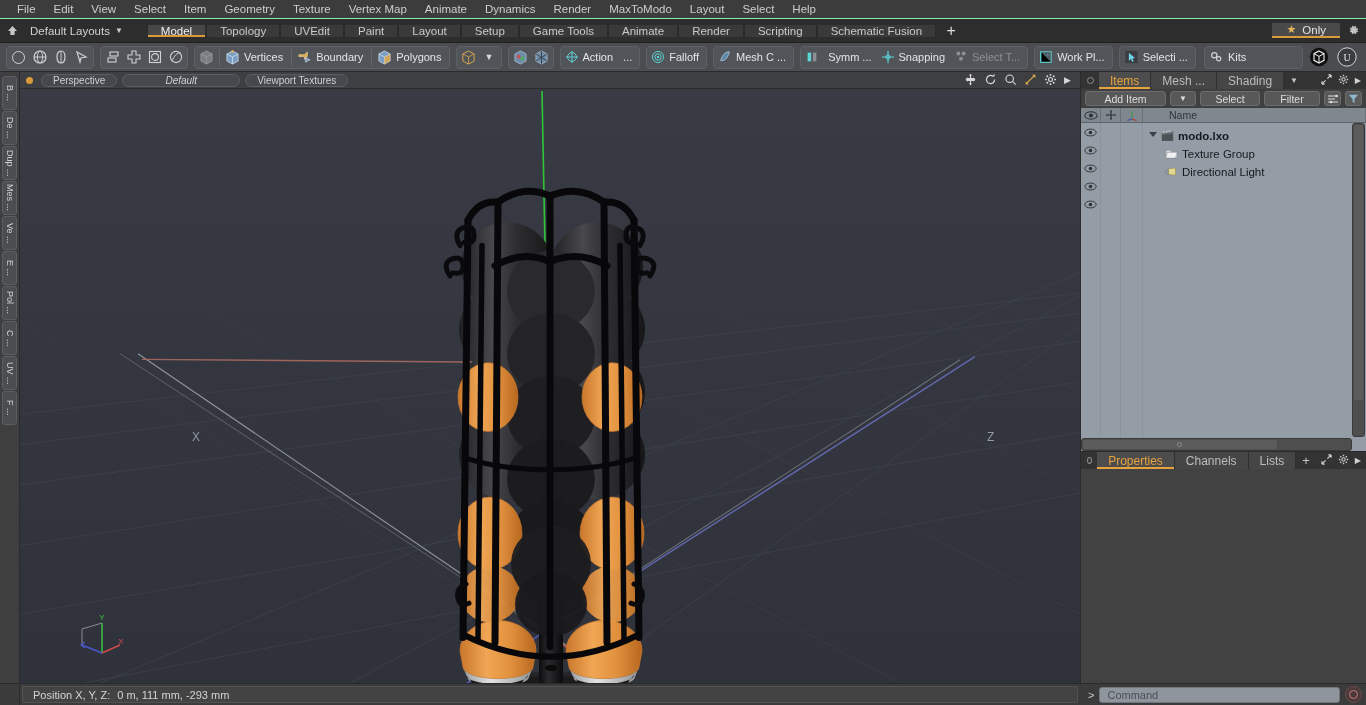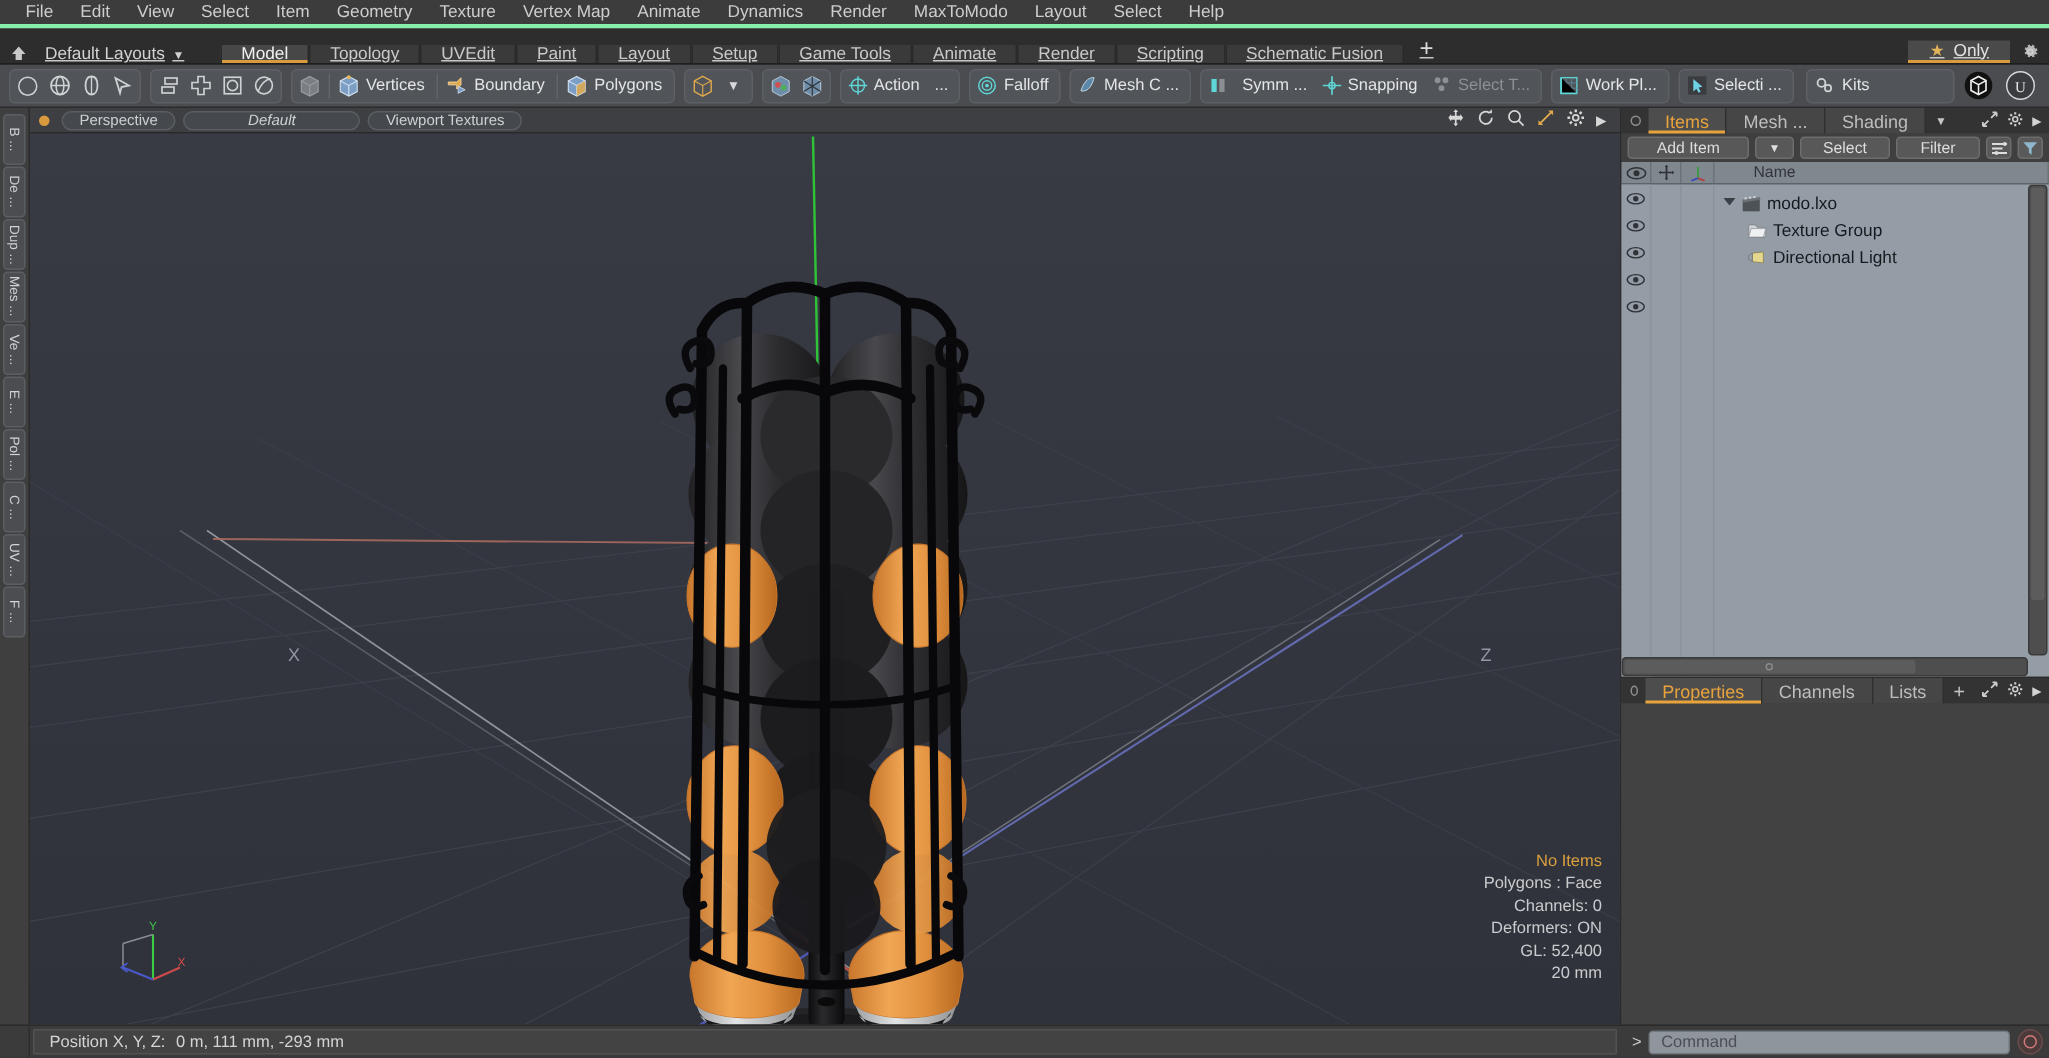--- a/index.html
+++ b/index.html
@@ -8,30 +8,30 @@
     width:1366px; height:705px; overflow:hidden;
     font-family:"Liberation Sans", sans-serif;
     font-size:11px; color:#c8c8c8;
     -webkit-font-smoothing:antialiased;
   }
   .app{ position:relative; width:1366px; height:705px; background:#3d3d3d; display:flex; flex-direction:column; }
 
   
   .menubar{
     height:19px; background:#3c3c3c; display:flex; align-items:center;
-    padding-left:8px; flex:0 0 19px; border-bottom:3px solid #86efac;
+    padding-left:8px; flex:0 0 19px; border-bottom:1px solid #86efac;
   }
   .menubar .mi{
     padding:2px 9px; font-size:11.5px; color:#cdcdcd; cursor:default; white-space:nowrap;
   }
 
   
   .layoutbar{
-    height:24px; background:#2d2d2d; display:flex; align-items:flex-end;
-    flex:0 0 24px; border-bottom:1px solid #1f1f1f; position:relative;text-decoration:underline;
+    height:24px; background:#2d2d2d; display:flex; align-items:center;
+    flex:0 0 24px; border-bottom:1px solid #1f1f1f; position:relative;
   }
   .lb-home{
     width:24px; display:flex; align-items:center; justify-content:center; color:#bfbfbf;
   }
   .lb-layouts{
     display:flex; align-items:center; padding:0 10px 0 6px; font-size:11.5px; color:#d2d2d2;
     white-space:nowrap;
   }
   .lb-caret{ margin-left:5px; font-size:8px; color:#cfcfcf; }
   .lb-tabs{ display:flex; align-items:stretch; margin-left:14px; }
@@ -163,21 +163,21 @@
   .lh-name{ flex:1 1 auto; justify-content:flex-start; padding-left:26px; color:#32363a; }
 
   .listbody{ flex:1 1 auto; background:#949da5; position:relative; overflow:hidden; display:flex; }
   .lb-gutter{ width:20px; background:#949da5; border-right:1px solid #8a939b; flex:0 0 20px; }
   .lb-gut2{ width:20px; border-right:1px solid #8a939b; flex:0 0 20px; }
   .lb-gut3{ width:22px; border-right:1px solid #8a939b; flex:0 0 22px; }
   .lb-main{ flex:1 1 auto; position:relative; }
   .eyerow{ height:18px; display:flex; align-items:center; justify-content:center; }
 
   .trow{ display:flex; align-items:center; height:18px; font-size:11.5px; color:#151a1f; gap:4px; }
-  .tw-root{ padding-left:6px; font-weight:normal; }
+  .tw-root{ padding-left:6px; font-weight:bold; }
   .tw-child{ padding-left:22px; }
   .tri{ width:0;height:0;border-left:5px solid #3a4046;border-top:3.5px solid transparent;border-bottom:3.5px solid transparent; }
   .tri.down{ width:0;height:0;border-left:4px solid transparent;border-right:4px solid transparent;border-top:5px solid #3a4046; }
 
   .vscroll{
     position:absolute; right:1px; top:0; bottom:14px; width:13px; background:#4e4e4e;
     border:1px solid #3a3a3a; border-radius:3px;
   }
   .vthumb{ position:absolute; left:1px; right:1px; top:1px; height:88%; background:#5c5c5c; border-radius:2px; }
   .hscroll{
@@ -723,28 +723,20 @@
 
             <g stroke="#08080a" stroke-width="6" fill="none">
               <path d="M443 540 q44 22 88 22 q44 0 88 -22"></path>
             </g>
           </g>
 
           <text x="172" y="348" font-family="Liberation Sans, sans-serif" font-size="12" fill="#9299a3">X</text>
           <text x="967" y="348" font-family="Liberation Sans, sans-serif" font-size="12" fill="#9299a3">Z</text>
         </svg>
 
-        <div class="stats">
-          <div class="hl">No Items</div>
-          <div>Polygons : Face</div>
-          <div>Channels: 0</div>
-          <div>Deformers: ON</div>
-          <div>GL: 52,400</div>
-          <div>20 mm</div>
-        </div>
 
         <div class="gizmo">
           <svg width="54" height="50" viewBox="0 0 54 50">
             <path d="M30 42 L30 12" stroke="#3ecb44" stroke-width="1.4"></path>
             <path d="M30 42 L48 34" stroke="#cf4b4b" stroke-width="1.4"></path>
             <path d="M30 42 L10 34" stroke="#4a59c9" stroke-width="1.4"></path>
             <path d="M10 18 L30 12 M10 18 L10 34" stroke="#8a8d92" stroke-width="1"></path>
             <path d="M13 31 l-4 3 l4 3" fill="none" stroke="#4a59c9" stroke-width="1.2"></path>
             <text x="30" y="9" font-family="Liberation Sans, sans-serif" font-size="8" fill="#3ecb44" text-anchor="middle">Y</text>
             <text x="49" y="33" font-family="Liberation Sans, sans-serif" font-size="8" fill="#cf4b4b" text-anchor="middle">X</text>

